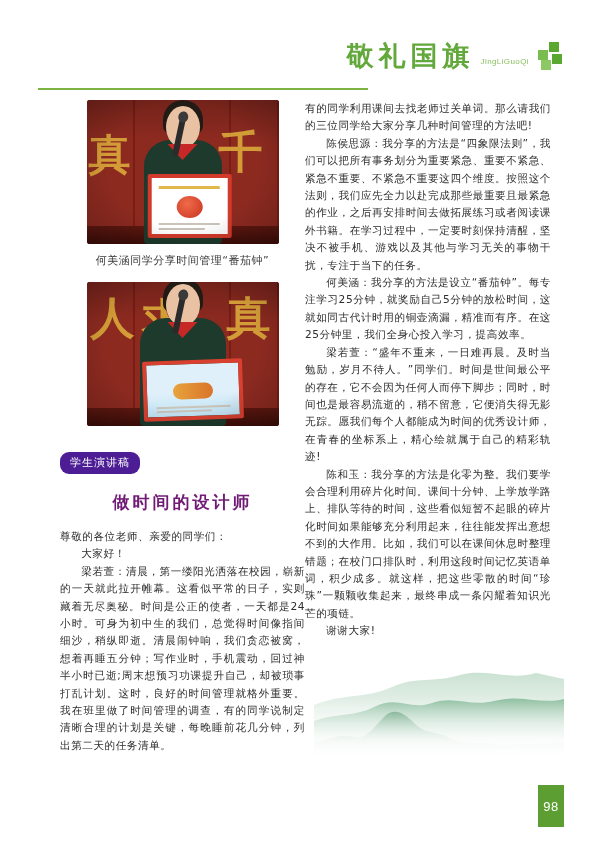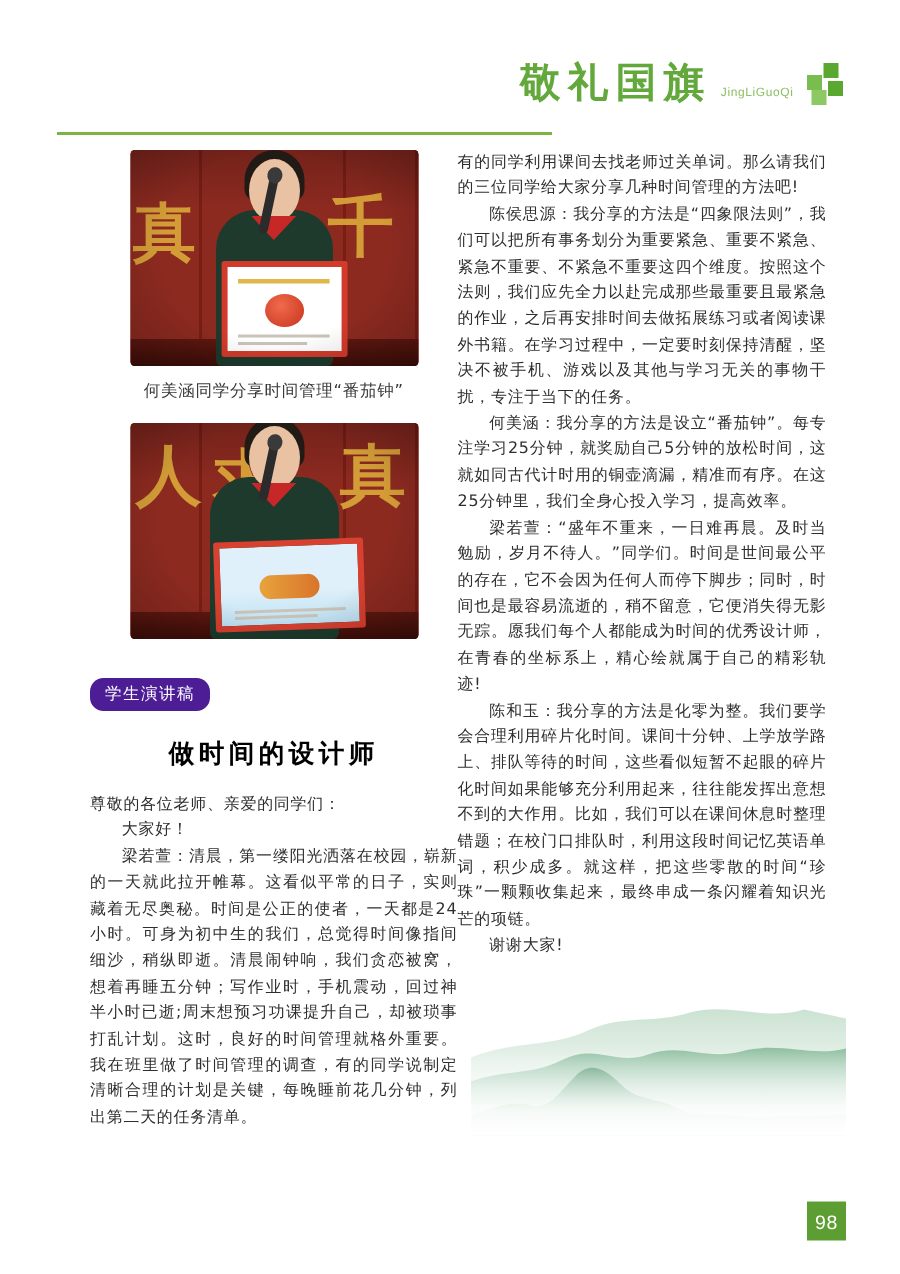--- a/index.html
+++ b/index.html
@@ -264,21 +264,21 @@
     font-family: "DejaVu Sans", "Liberation Sans", sans-serif;
     font-size: 11px;
     letter-spacing: 1px;
   }
   .speech-title {
     margin-top: 17px;
     text-align: center;
     font-family: "DejaVu Sans", "Liberation Sans", sans-serif;
     font-size: 17px;
     font-weight: bold;
-    color: #000000;
+    color: #701a75;
     letter-spacing: 3px;
   }
 
   
   .body-text {
     margin-top: 14px;
     font-family: "DejaVu Sans", "Liberation Sans", sans-serif;
     font-size: 10.6px;
     line-height: 17.4px;
     color: #2e2e2e;
@@ -296,21 +296,21 @@
     bottom: 92px;
     width: 250px;
     height: 110px;
     overflow: hidden;
   }
   .page-number {
     position: absolute;
     right: 36px;
     bottom: 22px;
     width: 26px;
-    height: 26px;
+    height: 42px;
     background: #5d9e33;
     color: #ffffff;
     font-family: "Liberation Sans", sans-serif;
     font-size: 13px;
     display: flex;
     align-items: center;
     justify-content: center;
     letter-spacing: .5px;
   }
 </style>

